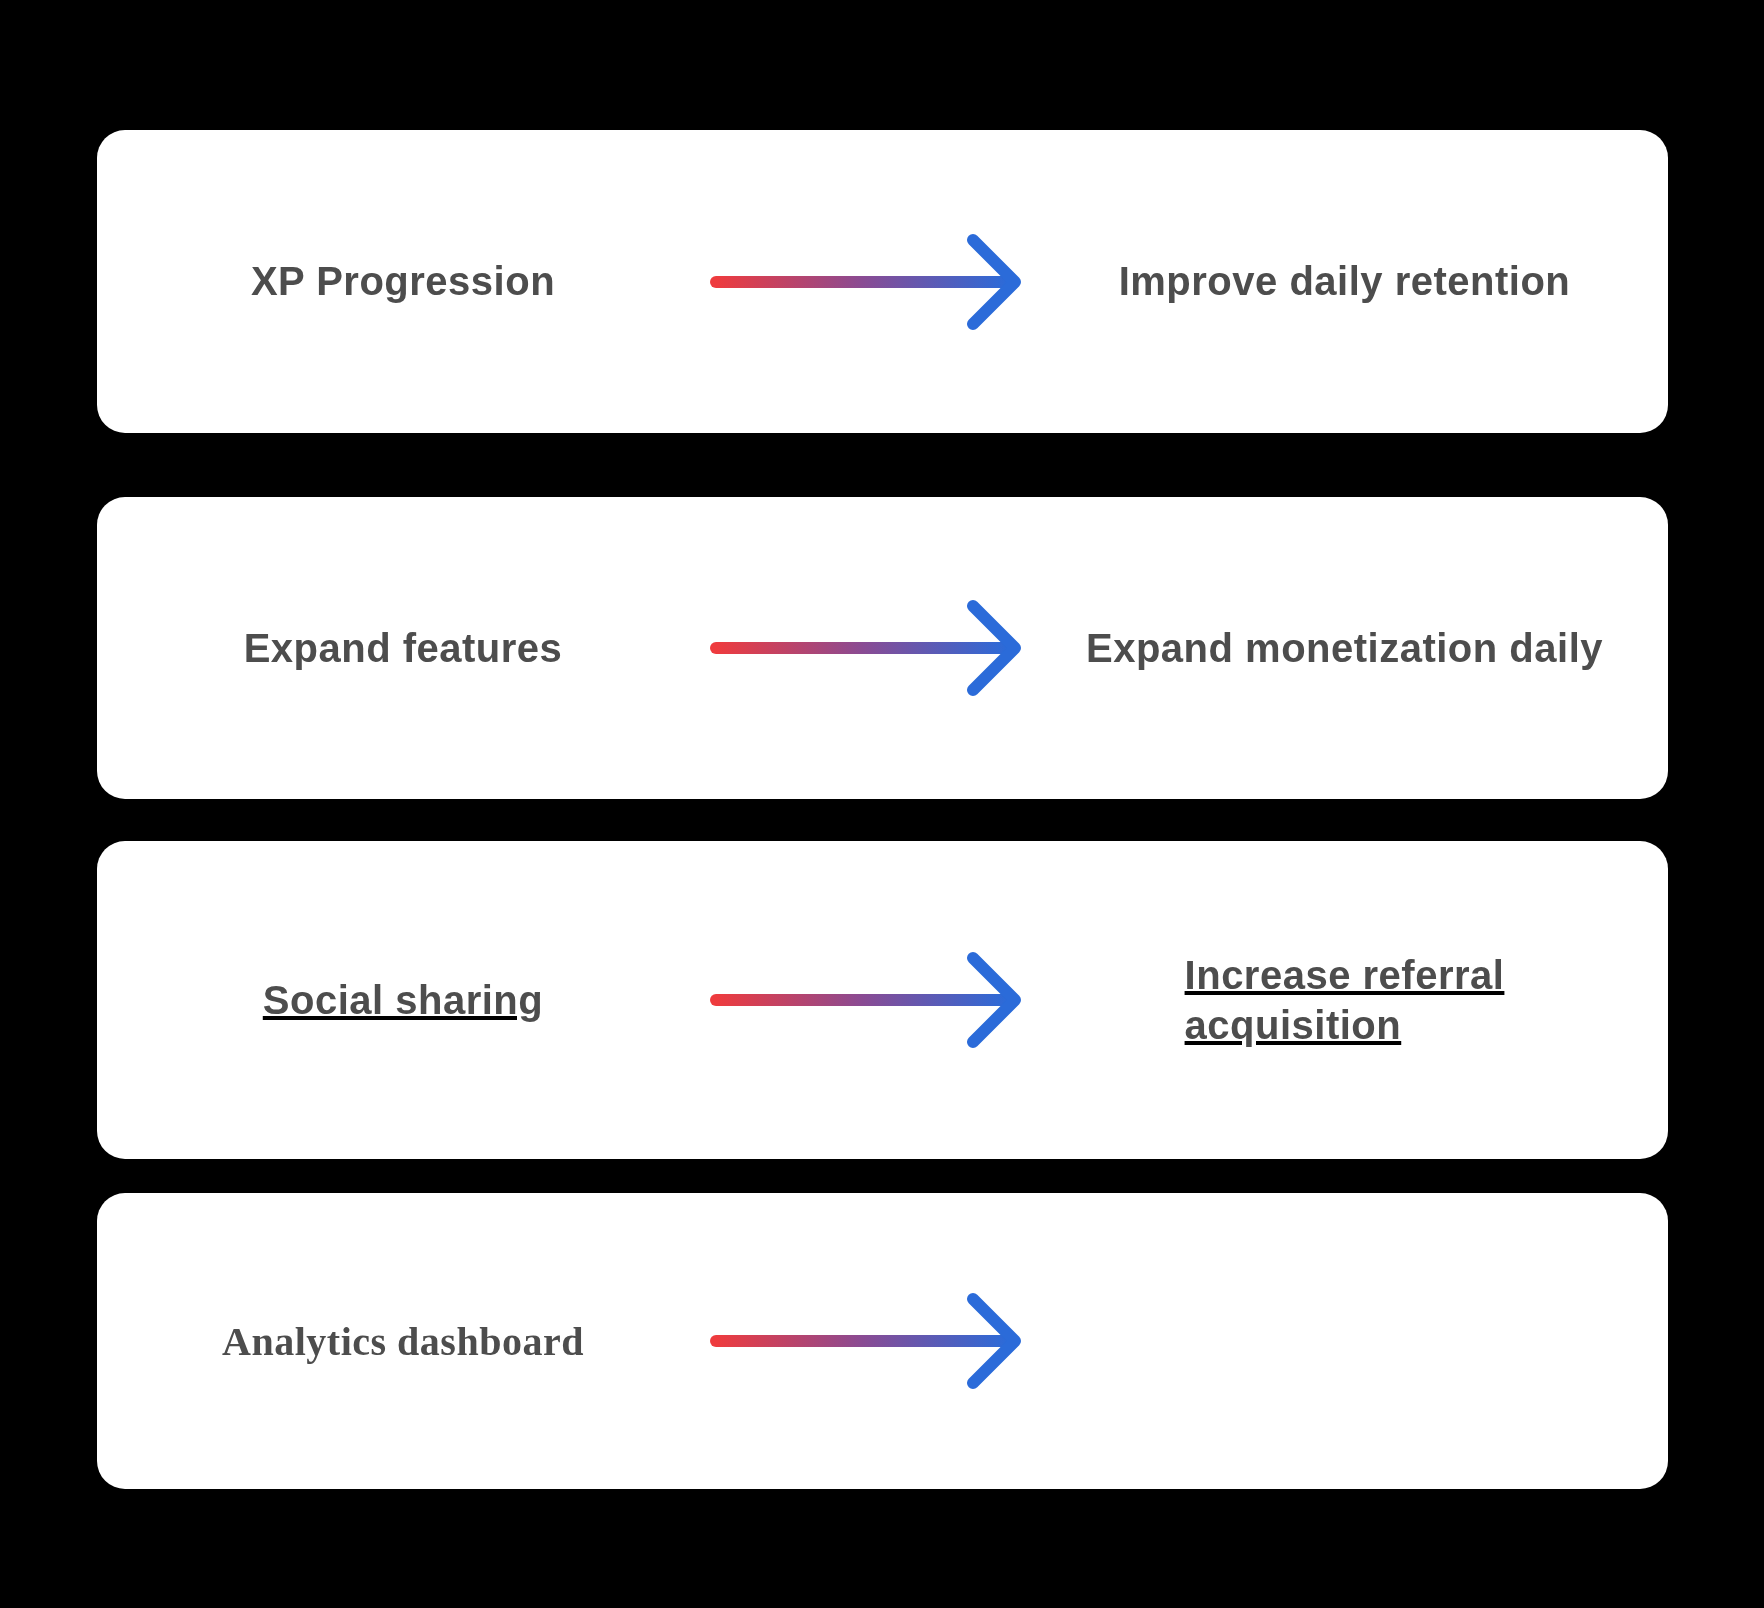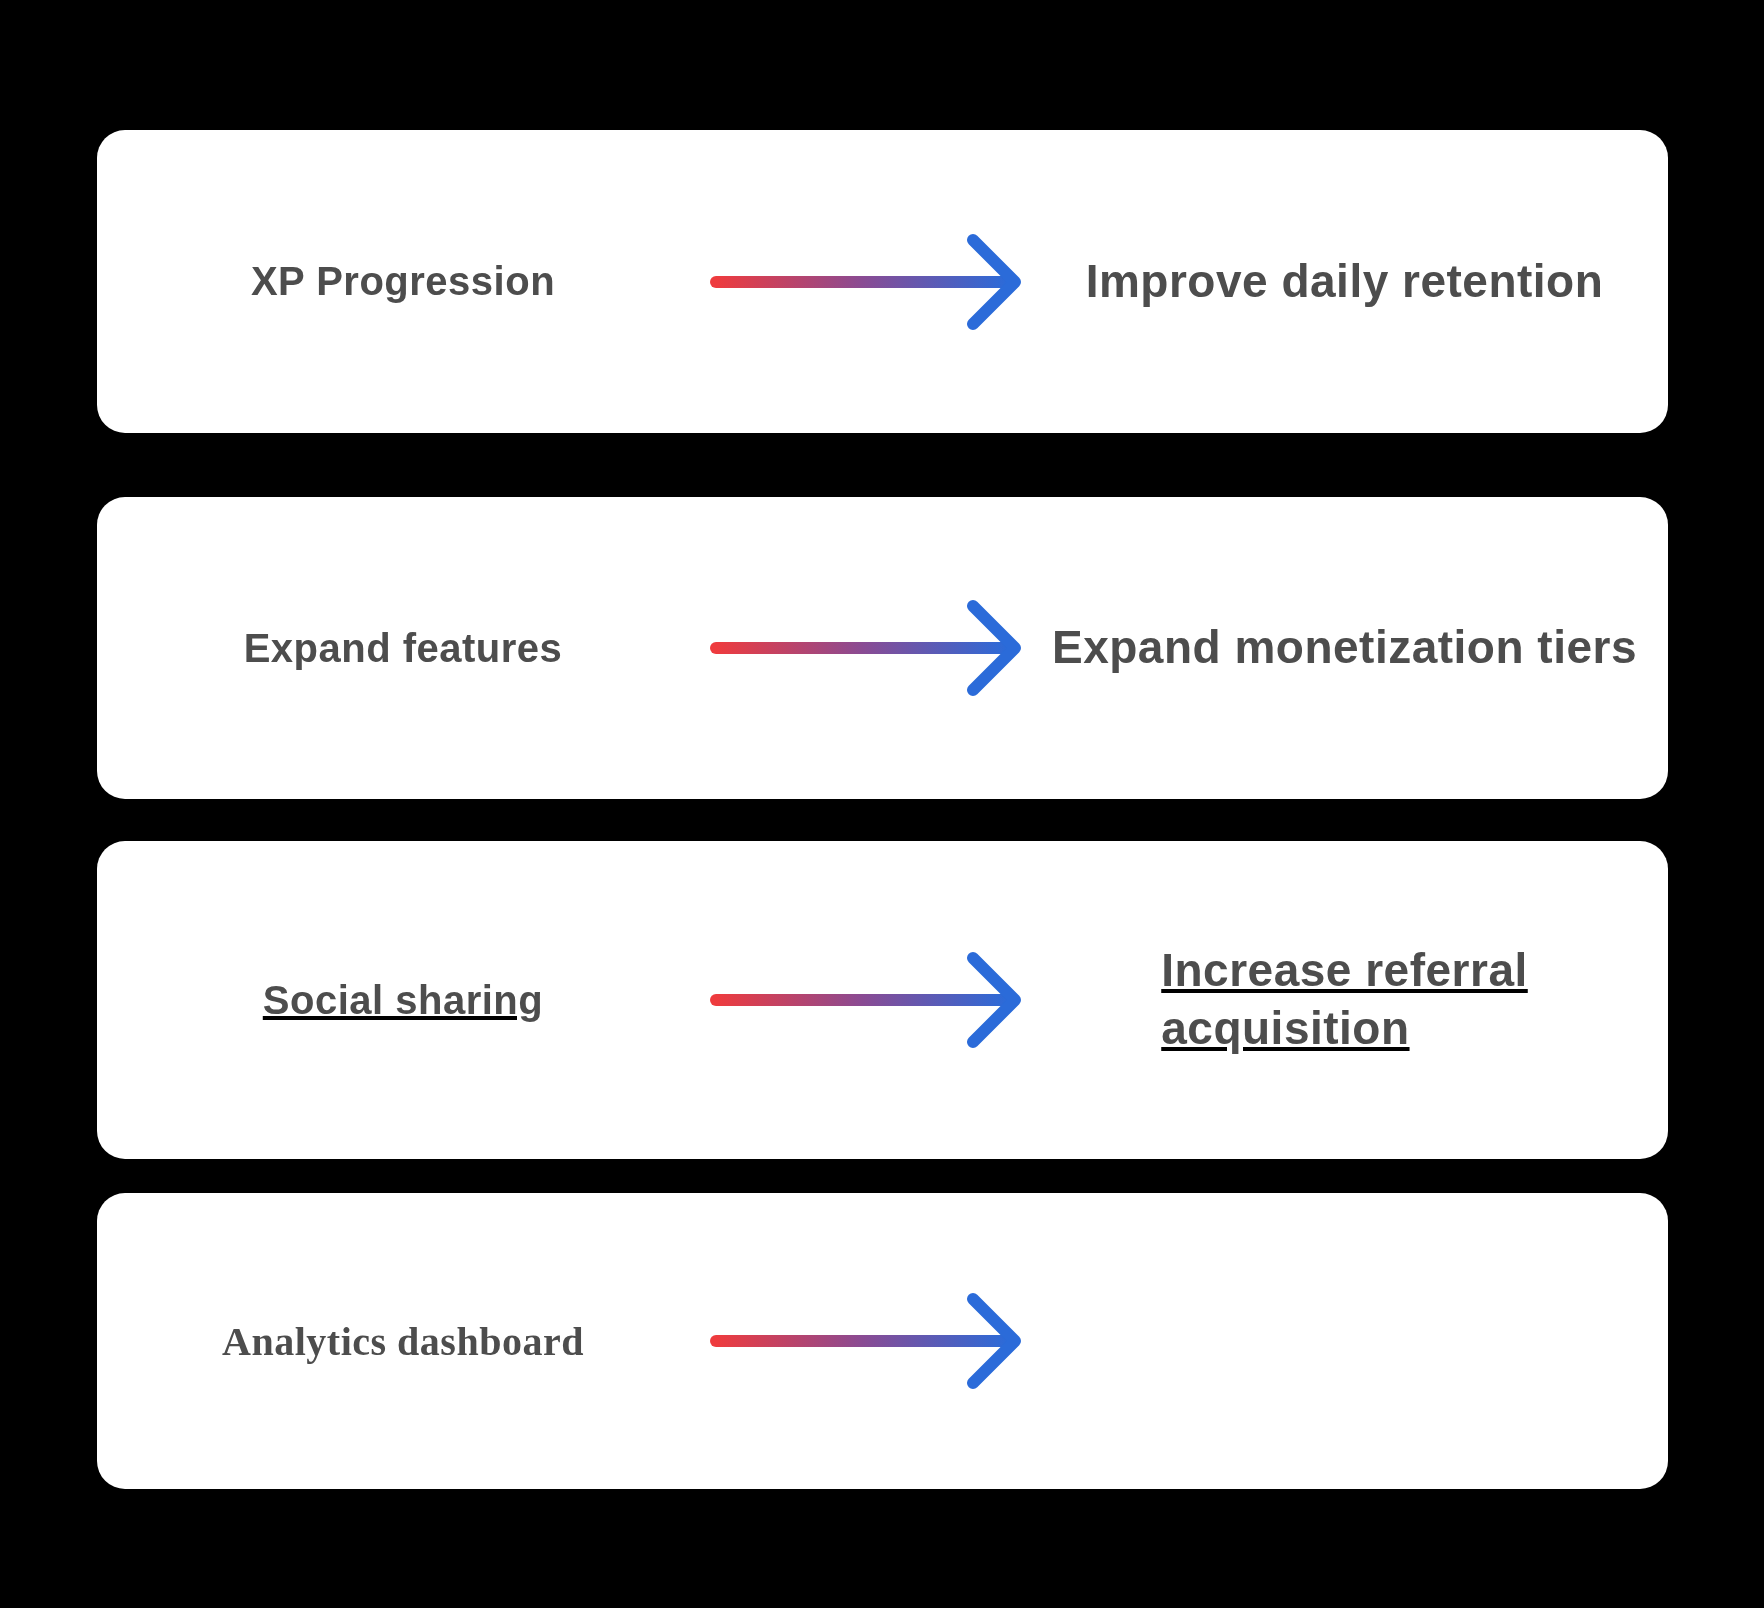--- a/index.html
+++ b/index.html
@@ -44,21 +44,21 @@
   .zone-arrow{
     width:312px; height:100px;
     display:flex; align-items:center; justify-content:center;
     flex-shrink:0;
   }
   .zone-right{
     flex:1;
     display:flex; justify-content:center; align-items:center;
   }
   .outcome{
-    font-size:46px; font-weight:600;
+    font-size:40px; font-weight:600;
     color:var(--text-color);
     letter-spacing:0.5px;
     line-height:1.26;
     text-align:left;
   }
   svg.defs-only{ position:absolute; width:0; height:0; }
 </style>
 </head>
 <body>
 
@@ -93,21 +93,21 @@
     <div class="zone-left">
       <span class="feature">Expand features</span>
     </div>
     <div class="zone-arrow">
       <svg viewBox="0 0 312 100" width="312" height="100">
         <line x1="6" y1="50" x2="296" y2="50" stroke="url(#arrowGrad)" stroke-width="12" stroke-linecap="round"></line>
         <path d="M263 8 L305 50 L263 92" fill="none" stroke-width="12" stroke-linecap="round" stroke-linejoin="round" stroke="#2b6bd9"></path>
       </svg>
     </div>
     <div class="zone-right">
-      <span class="outcome">Expand monetization tiers</span>
+      <span class="outcome">Expand monetization daily</span>
     </div>
   </div>
 
   <div class="card c3">
     <div class="zone-left">
       <span class="feature">Social sharing</span>
     </div>
     <div class="zone-arrow">
       <svg viewBox="0 0 312 100" width="312" height="100">
         <line x1="6" y1="50" x2="296" y2="50" stroke="url(#arrowGrad)" stroke-width="12" stroke-linecap="round"></line>

